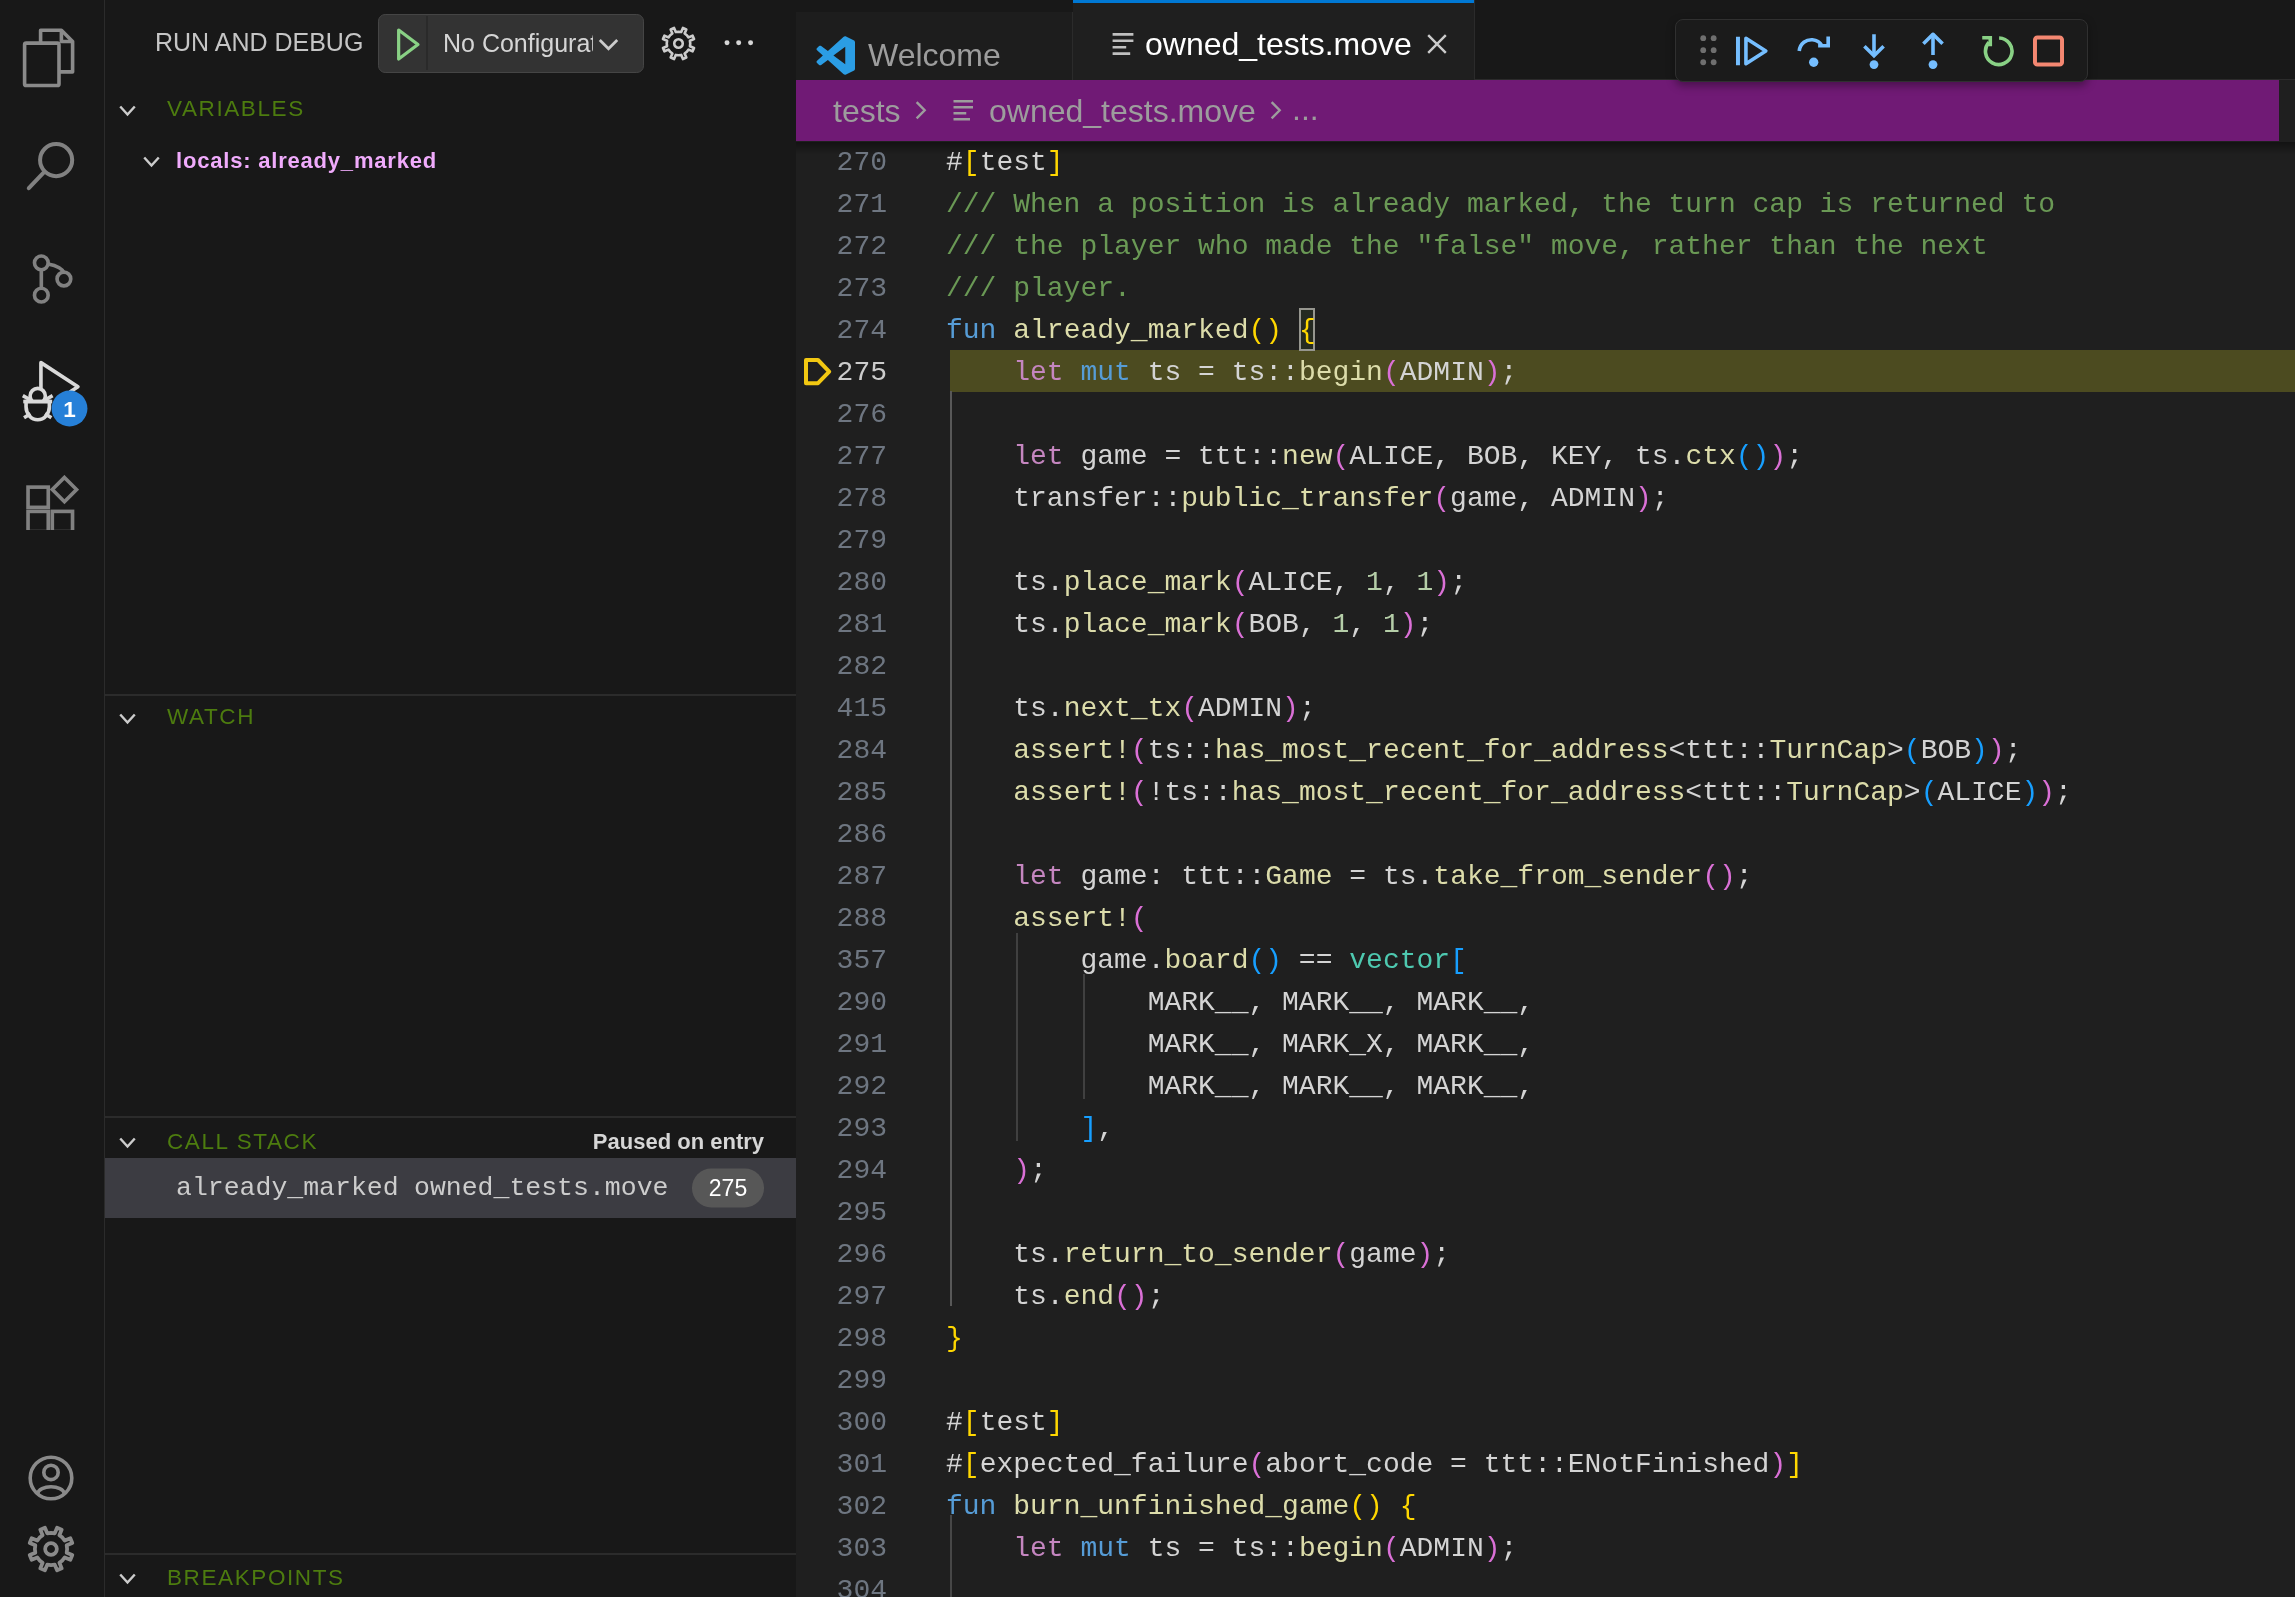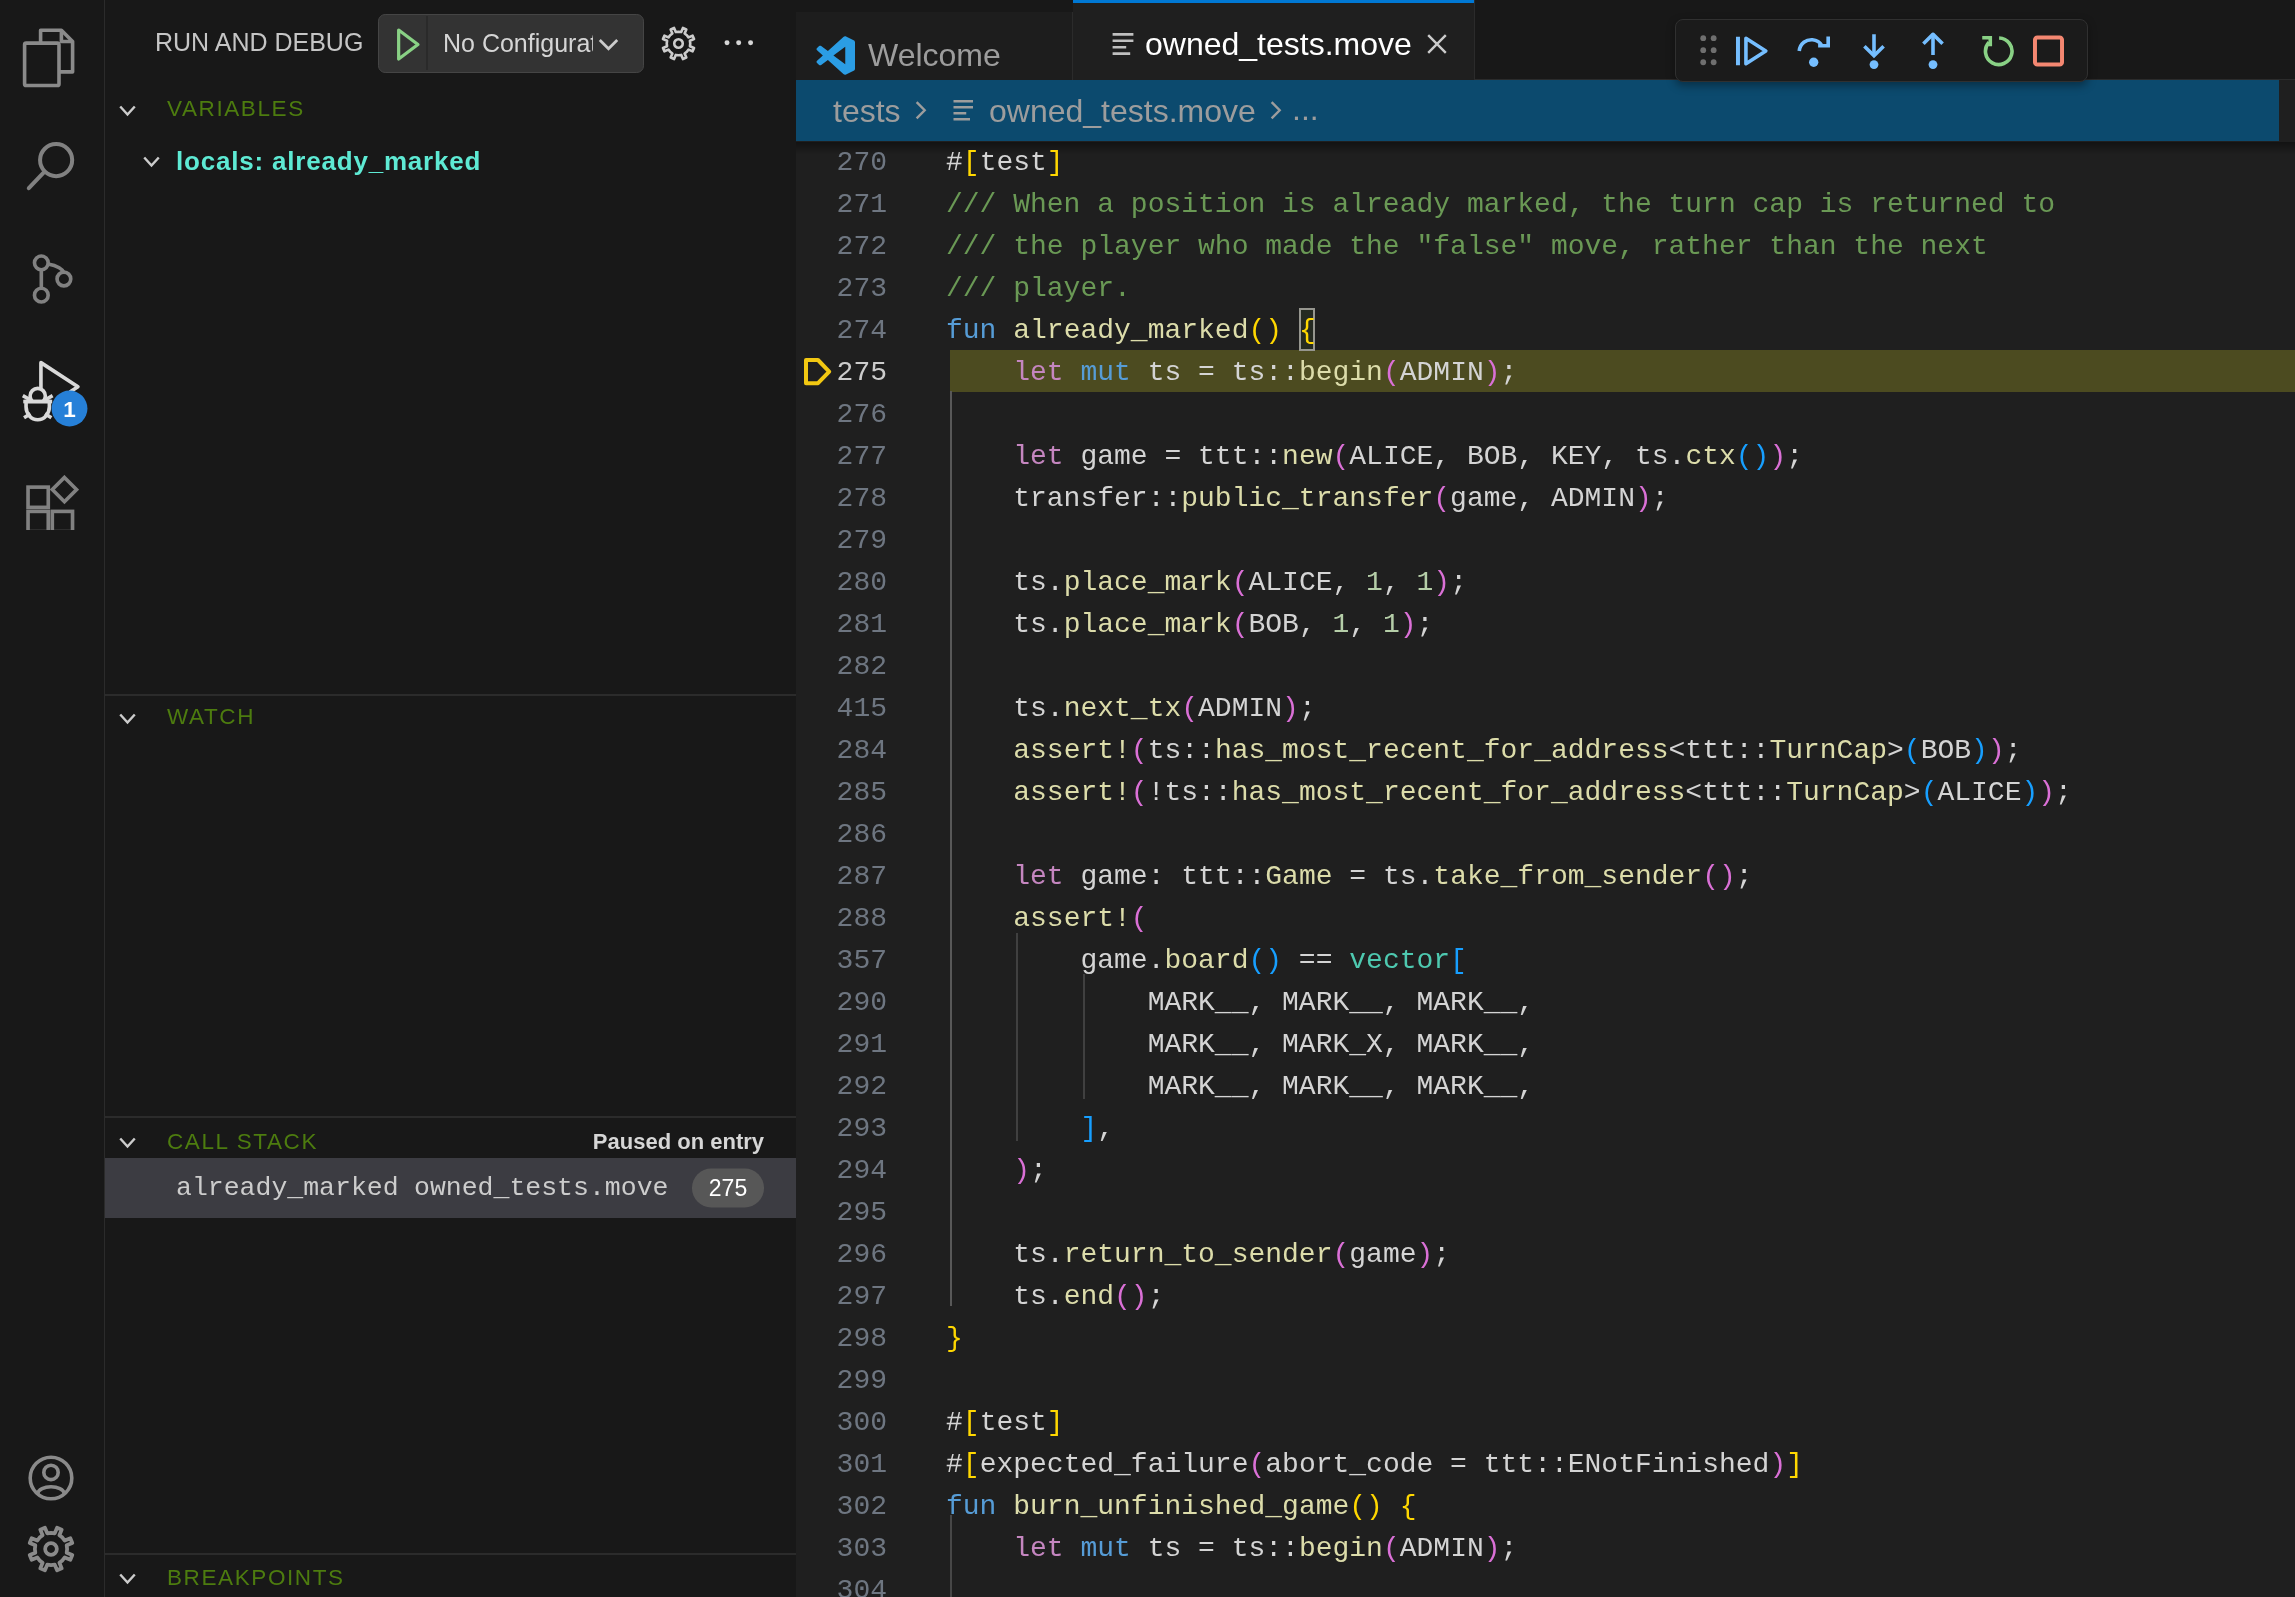--- a/index.html
+++ b/index.html
@@ -12,21 +12,21 @@
 #sidebar{position:absolute;left:105px;top:0;width:692px;height:1597px;background:#181818;border-right:1.6px solid #2b2b2b;color:#cccccc}
 .sep{position:absolute;left:0;width:100%;height:1.6px;background:#2b2b2b}
 .sech{position:absolute;left:62px;font-size:22.5px;font-weight:normal;color:#4d7c0f;letter-spacing:1.6px}
 .chev{position:absolute}
 
 #editor{position:absolute;left:796px;top:0;right:0;height:1597px;background:#1f1f1f}
 #tabbar{position:absolute;left:0;top:0;right:0;height:80px;background:#181818;border-bottom:1.6px solid #2b2b2b}
 #tab1{position:absolute;left:0;top:12px;width:277px;height:79px;background:#1d1d1d;border-right:1.6px solid #2b2b2b}
 #tab2{position:absolute;left:277px;top:0;width:402px;height:80px;background:#1f1f1f;border-right:1.6px solid #2b2b2b}
 #tab2 .topline{position:absolute;left:0;top:0;width:100%;height:3.2px;background:#0078d4}
-#bcrumb{position:absolute;left:0;top:80px;right:16px;height:61px;background:#0c4a6e;color:#9d9d9d}
+#bcrumb{position:absolute;left:0;top:80px;right:16px;height:61px;background:#701a75;color:#9d9d9d}
 #shadow{position:absolute;left:0;top:142px;right:0;height:13px;background:linear-gradient(rgba(0,0,0,.4),rgba(0,0,0,0))}
 #hl{position:absolute;left:154px;top:350px;right:0;height:42px;background:#4c4b20}
 #gutter{position:absolute;left:40px;top:142px;width:51px;text-align:right;font-family:"Liberation Mono",monospace;font-size:28px;line-height:42px;color:#6e7681}
 #code{position:absolute;left:150px;top:142px;font-family:"Liberation Mono",monospace;font-size:28px;line-height:42px;color:#d4d4d4}
 #code div{white-space:pre}
 #gutter div,#code div{height:42px}
 .w{color:#d4d4d4}.cm{color:#6a9955}.kb{color:#569cd6}.kp{color:#c586c0}.fn{color:#dcdcaa}
 .ty{color:#4ec9b0}.nu{color:#b5cea8}.b1{color:#ffd700}.b2{color:#da70d6}.b3{color:#179fff}
 .lna{color:#cccccc}
 .guide{position:absolute;width:1.6px;background:#404040}
@@ -111,21 +111,21 @@
       <circle cx="36.8" cy="12" r="3.1"></circle>
   </svg>
 
   <svg class="chev" style="left:12px;top:100px" width="21" height="21" viewBox="0 0 26 26" fill="none" stroke="#cccccc" stroke-width="3">
       <path d="M4 8 L13 18 L22 8"></path>
     </svg>
   <div class="sech" style="top:109px;transform:translateY(-50%)">VARIABLES</div>
   <svg class="chev" style="left:36px;top:151px" width="21" height="21" viewBox="0 0 26 26" fill="none" stroke="#cccccc" stroke-width="3">
       <path d="M4 8 L13 18 L22 8"></path>
     </svg>
-  <div class="abs" style="left:71px;top:161px;transform:translateY(-50%);font-size:26px;font-weight:bold;color:#5eead4;letter-spacing:0.8px">locals: already_marked</div>
+  <div class="abs" style="left:71px;top:161px;transform:translateY(-50%);font-size:22px;font-weight:bold;color:#f0abfc;letter-spacing:0.8px">locals: already_marked</div>
 
   <div class="sep" style="top:694px"></div>
   <svg class="chev" style="left:12px;top:708px" width="21" height="21" viewBox="0 0 26 26" fill="none" stroke="#cccccc" stroke-width="3">
       <path d="M4 8 L13 18 L22 8"></path>
     </svg>
   <div class="sech" style="top:717px;transform:translateY(-50%)">WATCH</div>
 
   <div class="sep" style="top:1116px"></div>
   <svg class="chev" style="left:12px;top:1132px" width="21" height="21" viewBox="0 0 26 26" fill="none" stroke="#cccccc" stroke-width="3">
       <path d="M4 8 L13 18 L22 8"></path>

